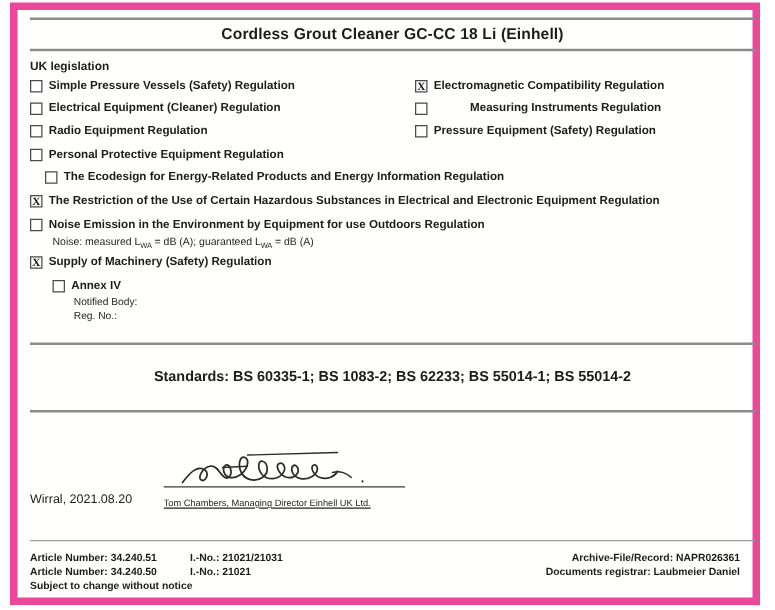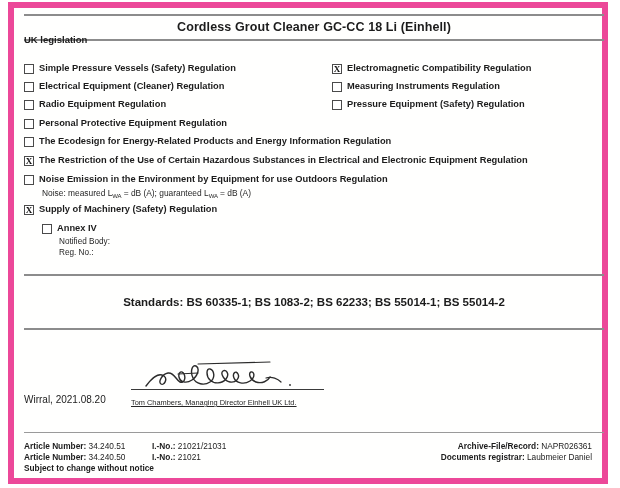--- a/index.html
+++ b/index.html
@@ -150,68 +150,68 @@
   }
   .footer-right {
     position: absolute;
     right: 10px;
     top: 433px;
     text-align: right;
     font-size: 8.3px;
     line-height: 11px;
   }
   .b { font-weight: bold; }
-  .n { font-weight: normal; margin-top: 40px; }
+  .n { font-weight: bold; margin-top: 40px; }
   .fl-row { white-space: nowrap; }
   .fl-art { display: inline-block; width: 128px; }
 </style>
 </head>
 <body>
 
 <div id="doc">
 
   <div class="rule" style="top:6px;"></div>
 
   <div class="title">Cordless Grout Cleaner GC-CC 18 Li  (Einhell)</div>
 
   <div class="rule" style="top:31px;"></div>
 
-  <div class="section-label" style="top:26px;">UK legislation</div>
+  <div class="section-label" style="top:40px;">UK legislation</div>
 
   <div class="cb-row" style="left:10px; top:55px;">
     <span class="cb"></span>
     <span class="cb-label">Simple Pressure Vessels (Safety) Regulation</span>
   </div>
   <div class="cb-row" style="left:10px; top:73px;">
     <span class="cb"></span>
     <span class="cb-label">Electrical Equipment (Cleaner) Regulation</span>
   </div>
   <div class="cb-row" style="left:10px; top:91px;">
     <span class="cb"></span>
     <span class="cb-label">Radio Equipment Regulation</span>
   </div>
 
   <div class="cb-row" style="left:318px; top:55px;">
     <span class="cb">X</span>
     <span class="cb-label">Electromagnetic Compatibility Regulation</span>
   </div>
-  <div class="cb-row" style="left:318px; top:73px;">
+  <div class="cb-row" style="left:318px; top:73px;gap:29px;">
     <span class="cb"></span>
     <span class="cb-label">Measuring Instruments Regulation</span>
   </div>
   <div class="cb-row" style="left:318px; top:91px;">
     <span class="cb"></span>
     <span class="cb-label">Pressure Equipment (Safety) Regulation</span>
   </div>
 
   <div class="cb-row" style="left:10px; top:110px;">
     <span class="cb"></span>
     <span class="cb-label">Personal Protective Equipment Regulation</span>
   </div>
-  <div class="cb-row" style="left:10px; top:128px;justify-content:flex-end;">
+  <div class="cb-row" style="left:22px; top:128px;justify-content:flex-end;">
     <span class="cb"></span>
     <span class="cb-label">The Ecodesign for Energy-Related Products and Energy Information Regulation</span>
   </div>
   <div class="cb-row" style="left:10px; top:147px;">
     <span class="cb">X</span>
     <span class="cb-label">The Restriction of the Use of Certain Hazardous Substances in Electrical and Electronic Equipment Regulation</span>
   </div>
   <div class="cb-row" style="left:10px; top:166px;">
     <span class="cb"></span>
     <span class="cb-label">Noise Emission in the Environment by Equipment for use Outdoors Regulation</span>

